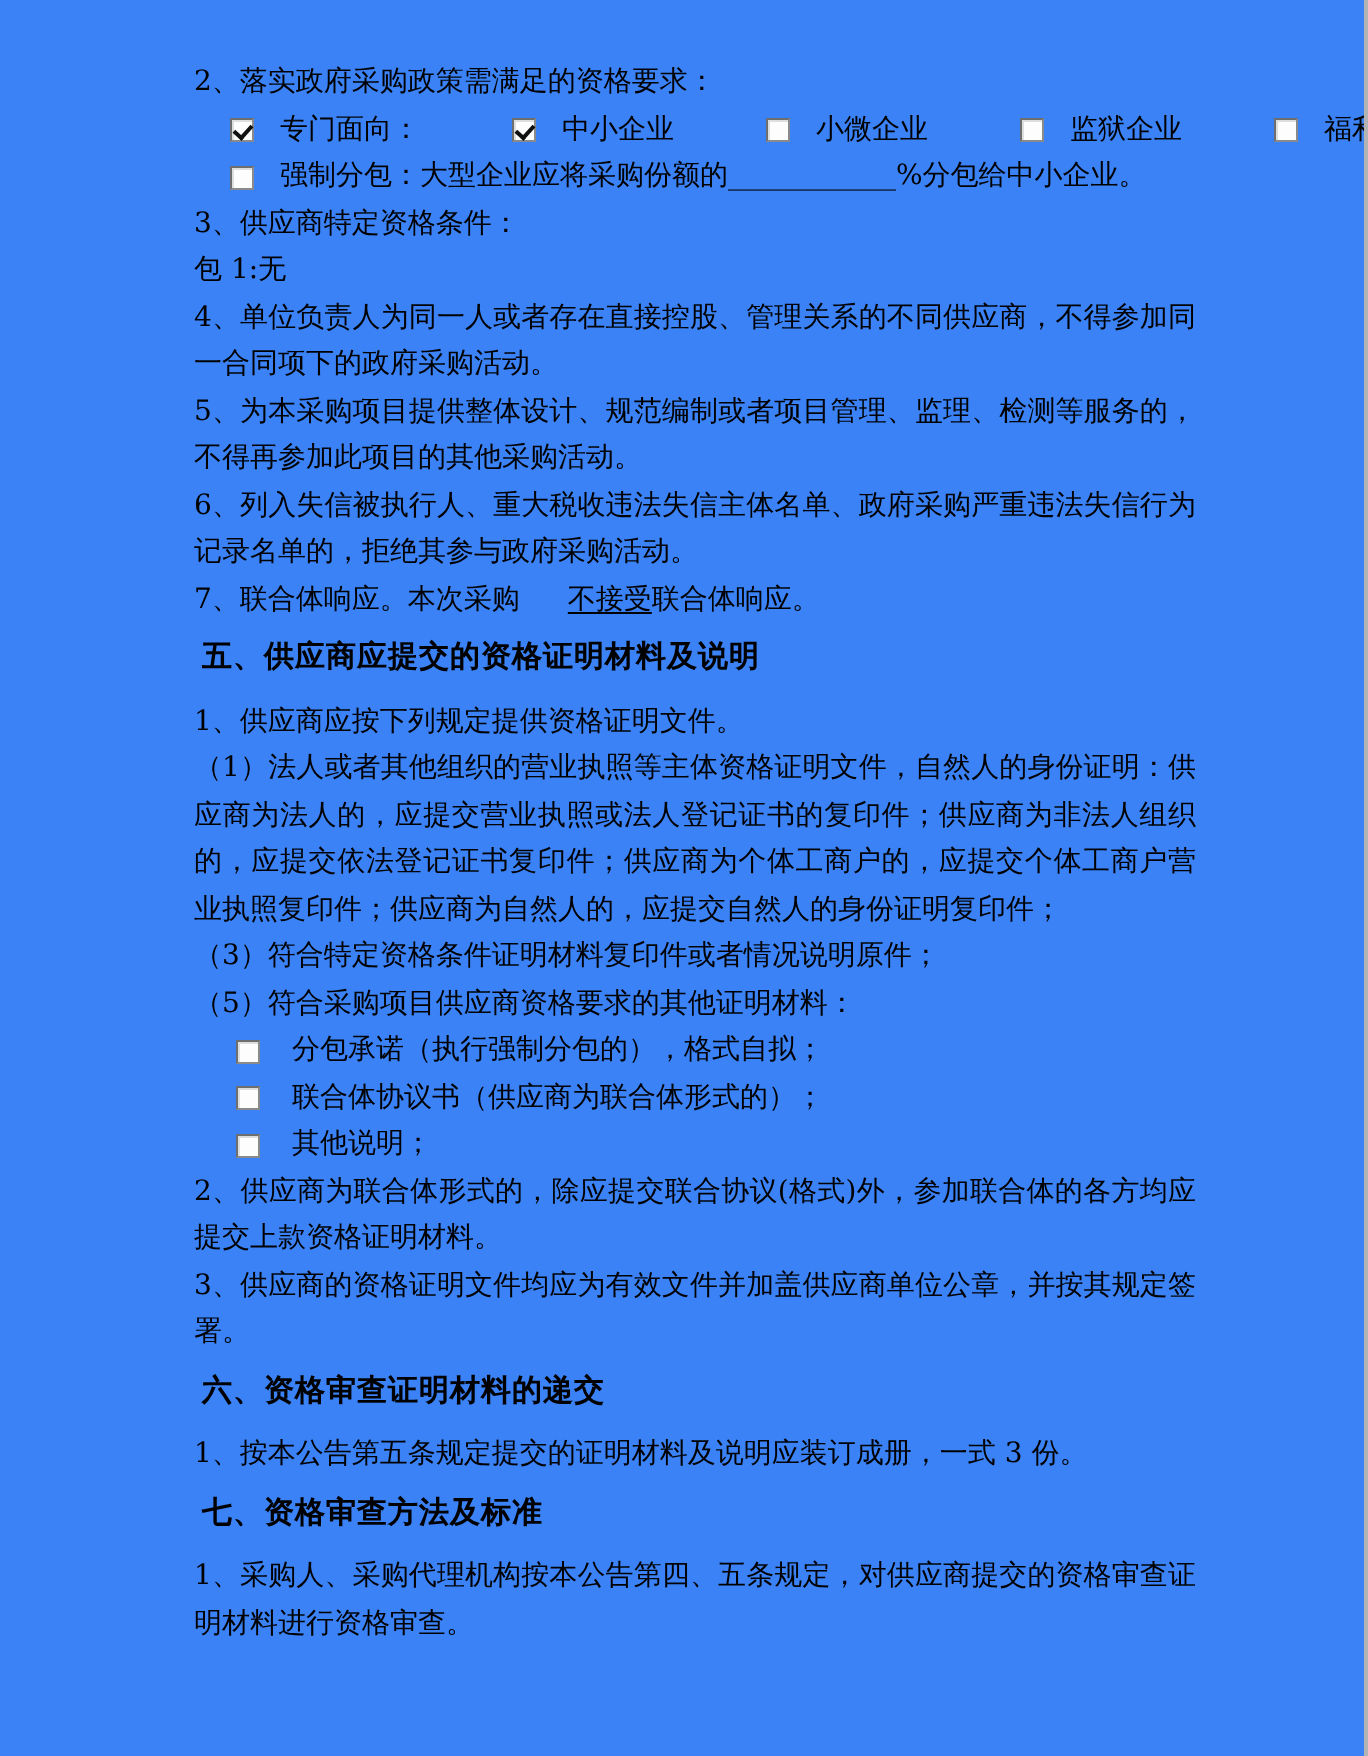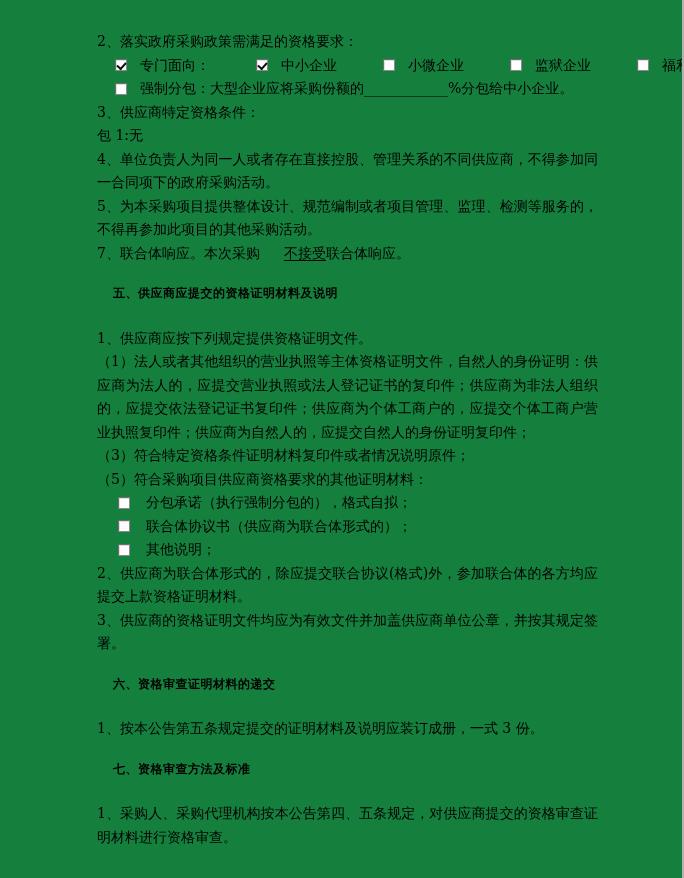--- a/index.html
+++ b/index.html
@@ -5,39 +5,39 @@
   html, body {
     margin: 0;
     padding: 0;
     background: #ffffff;
   }
   .page {
     position: relative;
     width: 684px;
     height: 878px;
     box-sizing: border-box;
-    background: #15803d;
+    background: #3b82f6;
     border-right: 2px solid #b3b3b3;
     overflow: hidden;
     font-family: "DejaVu Serif", "Liberation Serif", serif;
     color: #000000;
   }
   .content {
     padding: 30px 84px 0 97px;
     font-size: 14px;
     line-height: 23.5px;
   }
   .para {
     margin: 0;
     text-align: justify;
   }
   .heading {
-    margin: 16px;
+    margin: 4px;
     padding: 1px 0 5px 0;
-    font-size: 12px;
+    font-size: 15px;
     font-weight: bold;
     letter-spacing: 0.5px;
   }
   .checkrow {
     display: flex;
     align-items: center;
     height: 23.5px;
     margin-left: -10px;
     white-space: nowrap;
   }
@@ -122,20 +122,21 @@
       <span class="cb-item">
         <span class="cb"></span>
         <span class="cb-label">强制分包：大型企业应将采购份额的____________%分包给中小企业。</span>
       </span>
     </div>
 
     <p class="para">3、供应商特定资格条件：</p>
     <p class="para">包 1:无</p>
     <p class="para">4、单位负责人为同一人或者存在直接控股、管理关系的不同供应商，不得参加同一合同项下的政府采购活动。</p>
     <p class="para">5、为本采购项目提供整体设计、规范编制或者项目管理、监理、检测等服务的，不得再参加此项目的其他采购活动。</p>
+    <p class="para">6、列入失信被执行人、重大税收违法失信主体名单、政府采购严重违法失信行为记录名单的，拒绝其参与政府采购活动。</p>
 
     <p class="para"><span>7、联合体响应。本次采购</span><span class="u">不接受</span><span>联合体响应。</span></p>
 
     <h2 class="heading">五、供应商应提交的资格证明材料及说明</h2>
 
     <p class="para">1、供应商应按下列规定提供资格证明文件。</p>
     <p class="para">（1）法人或者其他组织的营业执照等主体资格证明文件，自然人的身份证明：供应商为法人的，应提交营业执照或法人登记证书的复印件；供应商为非法人组织的，应提交依法登记证书复印件；供应商为个体工商户的，应提交个体工商户营业执照复印件；供应商为自然人的，应提交自然人的身份证明复印件；</p>
     <p class="para">（3）符合特定资格条件证明材料复印件或者情况说明原件；</p>
     <p class="para">（5）符合采购项目供应商资格要求的其他证明材料：</p>
 

